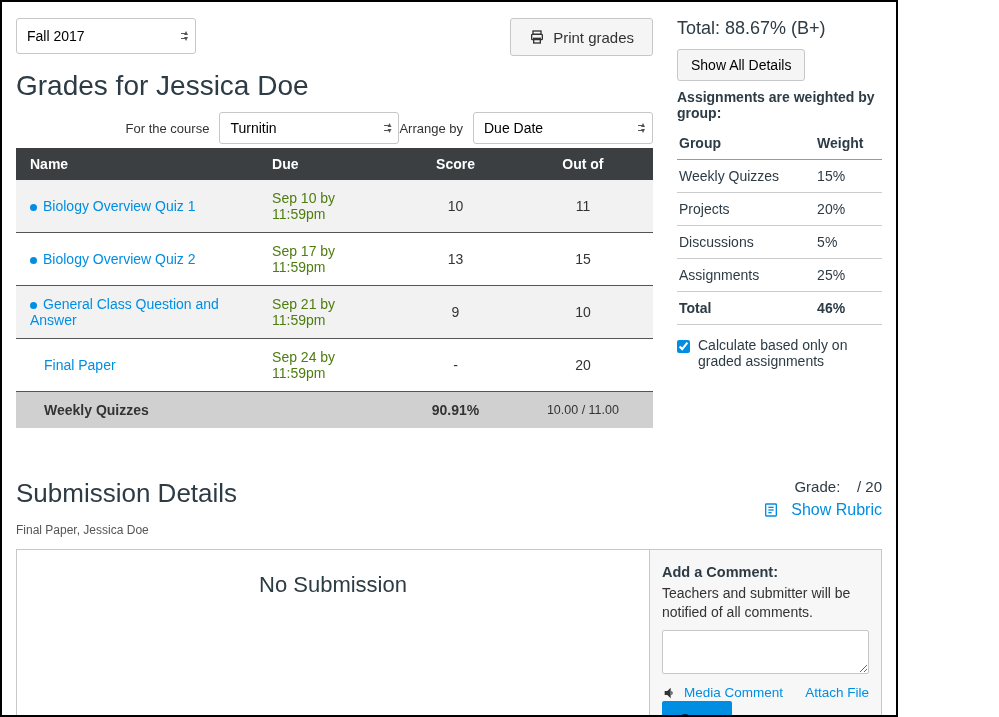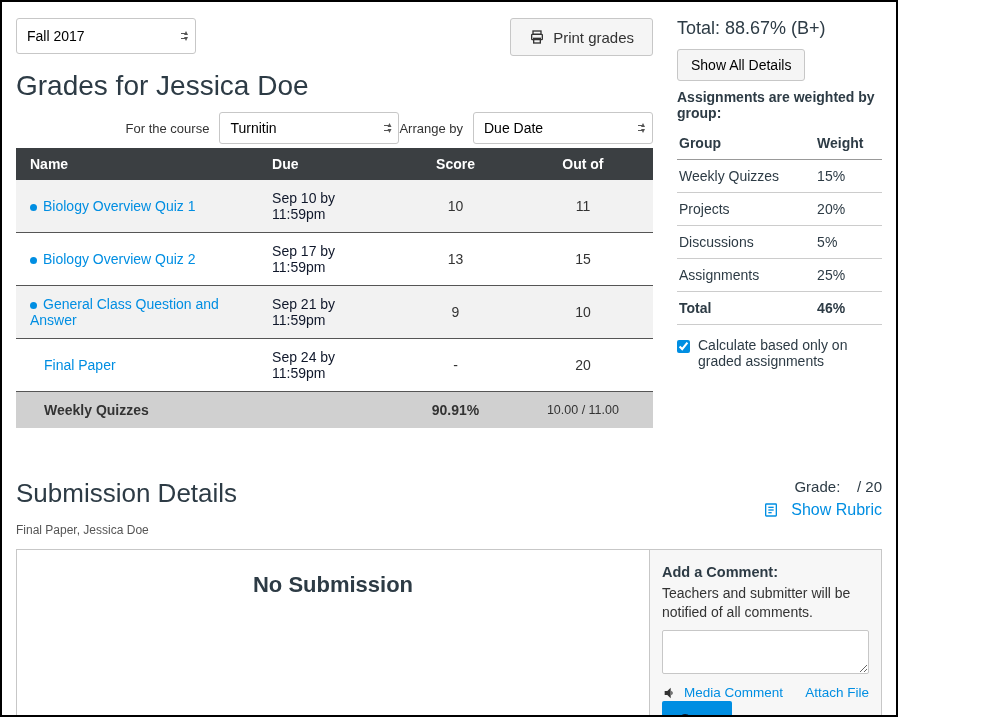--- a/index.html
+++ b/index.html
@@ -29,21 +29,21 @@
 .filter-group { display:flex; align-items:center; gap:4px; }
 
 .grades-table { width: 100%; border-collapse: collapse; }
 .grades-table thead th { background: #3b3f42; color: #fff; font-weight: 700; font-size: 14px; text-align: left; padding: 8px 14px; }
 .grades-table thead th.center { text-align:center; }
 .grades-table tbody tr { border-bottom: 1px solid #555; }
 .grades-table tbody td { padding: 10px 14px; font-size: 14px; }
 .grades-table tbody tr.alt { background: #f2f2f2; }
 .bullet { display:inline-block; width:7px; height:7px; background:#008ee2; border-radius:50%; margin-right:6px; vertical-align:middle; }
 a.link { color:#008ee2; text-decoration:none; }
-.due-cell { font-size:12.5px; color:#0f172a; }
+.due-cell { font-size:12.5px; color:#4d7c0f; }
 .center { text-align:center; }
 .total-row { background:#d0d0d0 !important; border-bottom:none !important; }
 .total-row td { font-weight:700; }
 .total-row .outof { font-weight:400; font-size:12.5px; color:#333; }
 
 .side-title { font-size: 18px; color:#2d3b45; margin-bottom:10px; }
 .btn-sm { display:inline-block; padding: 7px 13px; background:#f5f5f5; border:1px solid #c7c7c7; border-radius:3px; font-size:14px; cursor:pointer; margin-bottom:8px; }
 .side-p { font-size:14px; font-weight:700; color:#2d3b45; margin-bottom:6px; }
 
 .weight-table { width:100%; border-collapse: collapse; font-size:14px; }
@@ -56,21 +56,21 @@
 
 .submission-section { margin-top: 50px; }
 .sub-header-row { display:flex; justify-content:space-between; align-items:flex-start; }
 h2.sub-title { font-size: 26px; font-weight:400; color:#2d3b45; margin-bottom:14px; }
 .sub-sub { font-size:12px; color:#555; margin-bottom:12px; }
 .grade-right { text-align:right; font-size:15px; color:#2d3b45; }
 .show-rubric { display:inline-flex; align-items:center; gap:12px; color:#008ee2; font-size:16px; text-decoration:none; margin-top:6px; }
 
 .sub-panel { display:flex; border:1px solid #c7c7c7; }
 .sub-main { flex:1; padding:22px; text-align:center; }
-.no-sub { font-size:22px; font-weight:700; color:#2d3b45;text-align:center; }
+.no-sub { font-size:22px; font-weight:400; color:#2d3b45;text-align:center; }
 .sub-side { width:232px; border-left:1px solid #c7c7c7; background:#f7f7f7; padding:14px 12px; }
 .sub-side h4 { font-size:14.5px; font-weight:700; color:#2d3b45; margin-bottom:4px; }
 .sub-side p { font-size:14px; color:#333; margin-bottom:8px; line-height:1.35; }
 .comment-box { width:100%; height:44px; border:1px solid #c7c7c7; border-radius:2px; resize:vertical; font-family:inherit; font-size:13px; padding:4px; margin-bottom:8px; }
 .link-row { display:flex; justify-content:space-between; align-items:center; font-size:13.5px; margin-bottom:0; }
 .link-row a { color:#008ee2; text-decoration:none; }
 .media-link { display:inline-flex; align-items:center; gap:6px; }
 .btn-primary { background:#008ee2; color:#0f172a; border:none; border-radius:2px; padding:9px 18px; font-size:15px; cursor:pointer; }
 
 .icon-svg { width:16px; height:16px; }

